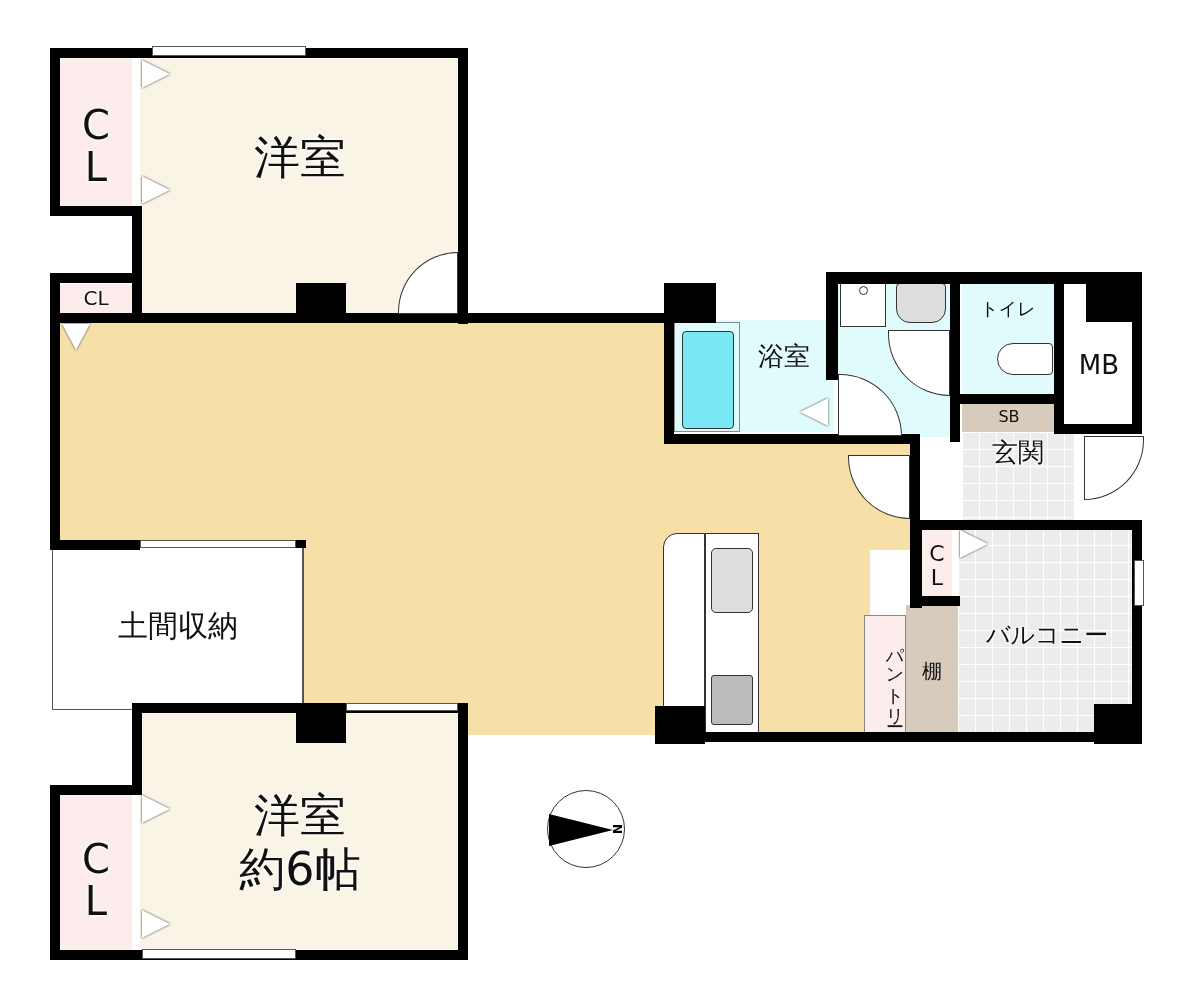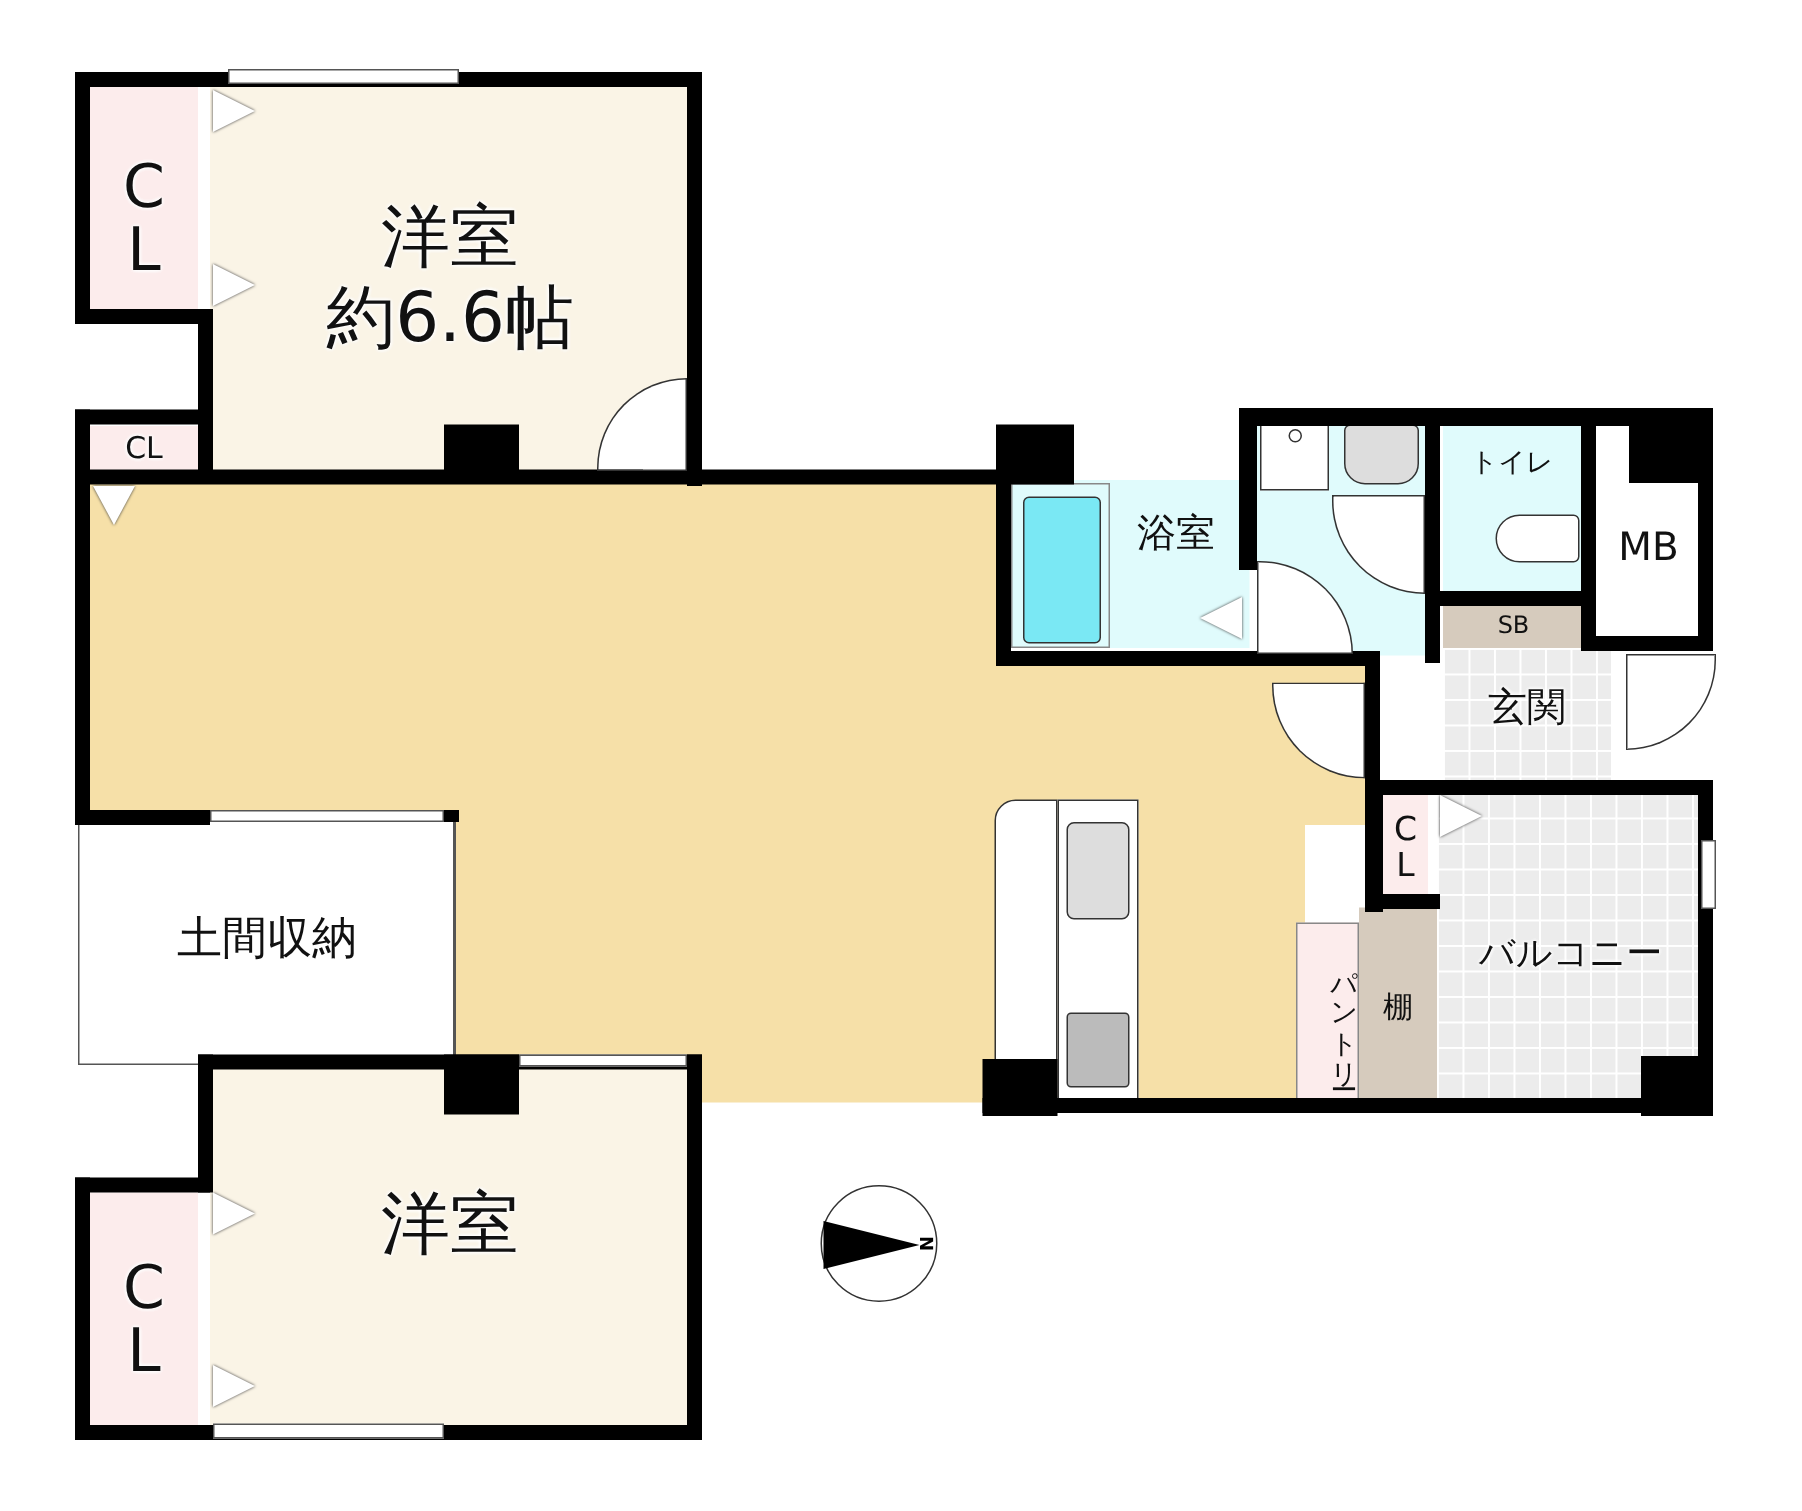--- a/index.html
+++ b/index.html
@@ -124,49 +124,49 @@
 <div class="tri" style="left:142px;top:60px;border-top:14px solid transparent;border-bottom:14px solid transparent;border-left:28px solid #fff;filter:drop-shadow(0 0 1px #333);"></div>
 <div class="tri" style="left:142px;top:176px;border-top:14px solid transparent;border-bottom:14px solid transparent;border-left:28px solid #fff;filter:drop-shadow(0 0 1px #333);"></div>
 <div class="tri" style="left:62px;top:324px;border-left:14px solid transparent;border-right:14px solid transparent;border-top:26px solid #fff;filter:drop-shadow(0 0 1px #333);"></div>
 <div class="tri" style="left:142px;top:795px;border-top:14px solid transparent;border-bottom:14px solid transparent;border-left:28px solid #fff;filter:drop-shadow(0 0 1px #333);"></div>
 <div class="tri" style="left:142px;top:910px;border-top:14px solid transparent;border-bottom:14px solid transparent;border-left:28px solid #fff;filter:drop-shadow(0 0 1px #333);"></div>
 <div class="tri" style="left:960px;top:530px;border-top:14px solid transparent;border-bottom:14px solid transparent;border-left:28px solid #fff;filter:drop-shadow(0 0 1px #333);"></div>
 <div class="tri" style="left:800px;top:398px;border-top:14px solid transparent;border-bottom:14px solid transparent;border-right:28px solid #fff;filter:drop-shadow(0 0 1px #333);"></div>
 
 <div class="lbl" style="left:200px;top:130px;width:200px;font-size:46px;line-height:54px;">
   <div>洋室</div>
-  <div>約6.6帖</div>
 </div>
 
 <div class="lbl" style="left:60px;top:104px;width:72px;font-size:40px;line-height:42px;">
   <div>C</div>
   <div>L</div>
 </div>
 
 <div class="lbl" style="left:60px;top:285px;width:72px;font-size:20px;line-height:26px;">CL</div>
 
 <div class="lbl" style="left:380px;top:455px;width:260px;font-size:62px;line-height:66px;">
 </div>
 
 <div class="lbl" style="left:62px;top:608px;width:232px;font-size:30px;line-height:36px;text-shadow:none;">土間収納</div>
 
 <div class="lbl" style="left:200px;top:788px;width:200px;font-size:46px;line-height:54px;">
   <div>洋室</div>
+  <div>約6帖</div>
 </div>
 
 <div class="lbl" style="left:60px;top:838px;width:72px;font-size:40px;line-height:42px;">
   <div>C</div>
   <div>L</div>
 </div>
 
 <div class="lbl" style="left:740px;top:340px;width:88px;font-size:26px;line-height:32px;text-shadow:none;">浴室</div>
 <div class="lbl" style="left:962px;top:298px;width:92px;font-size:18px;line-height:22px;text-shadow:none;">トイレ</div>
 <div class="lbl" style="left:1064px;top:350px;width:70px;font-size:26px;line-height:30px;text-shadow:none;">MB</div>
 <div class="lbl" style="left:962px;top:406px;width:94px;font-size:16px;line-height:22px;text-shadow:none;">SB</div>
-<div class="lbl" style="left:962px;top:456px;width:112px;font-size:26px;line-height:32px;">玄関</div>
+<div class="lbl" style="left:962px;top:436px;width:112px;font-size:26px;line-height:32px;">玄関</div>
 <div class="lbl" style="left:922px;top:542px;width:30px;font-size:22px;line-height:24px;text-shadow:none;">
   <div>C</div>
   <div>L</div>
 </div>
 <div class="lbl" style="left:958px;top:620px;width:178px;font-size:24px;line-height:30px;">バルコニー</div>
 <div class="lbl" style="left:906px;top:658px;width:52px;font-size:20px;line-height:26px;text-shadow:none;">棚</div>
 <div class="lbl" style="left:864px;top:620px;width:42px;font-size:18px;line-height:22px;writing-mode:vertical-rl;text-orientation:upright;height:112px;text-shadow:none;">パントリー</div>
 
 <div class="abs" style="left:547px;top:790px;width:78px;height:78px;border:1px solid #333;border-radius:50%;">
   <svg width="78" height="78" viewBox="0 0 78 78" style="position:absolute;left:-1px;top:-1px;">

